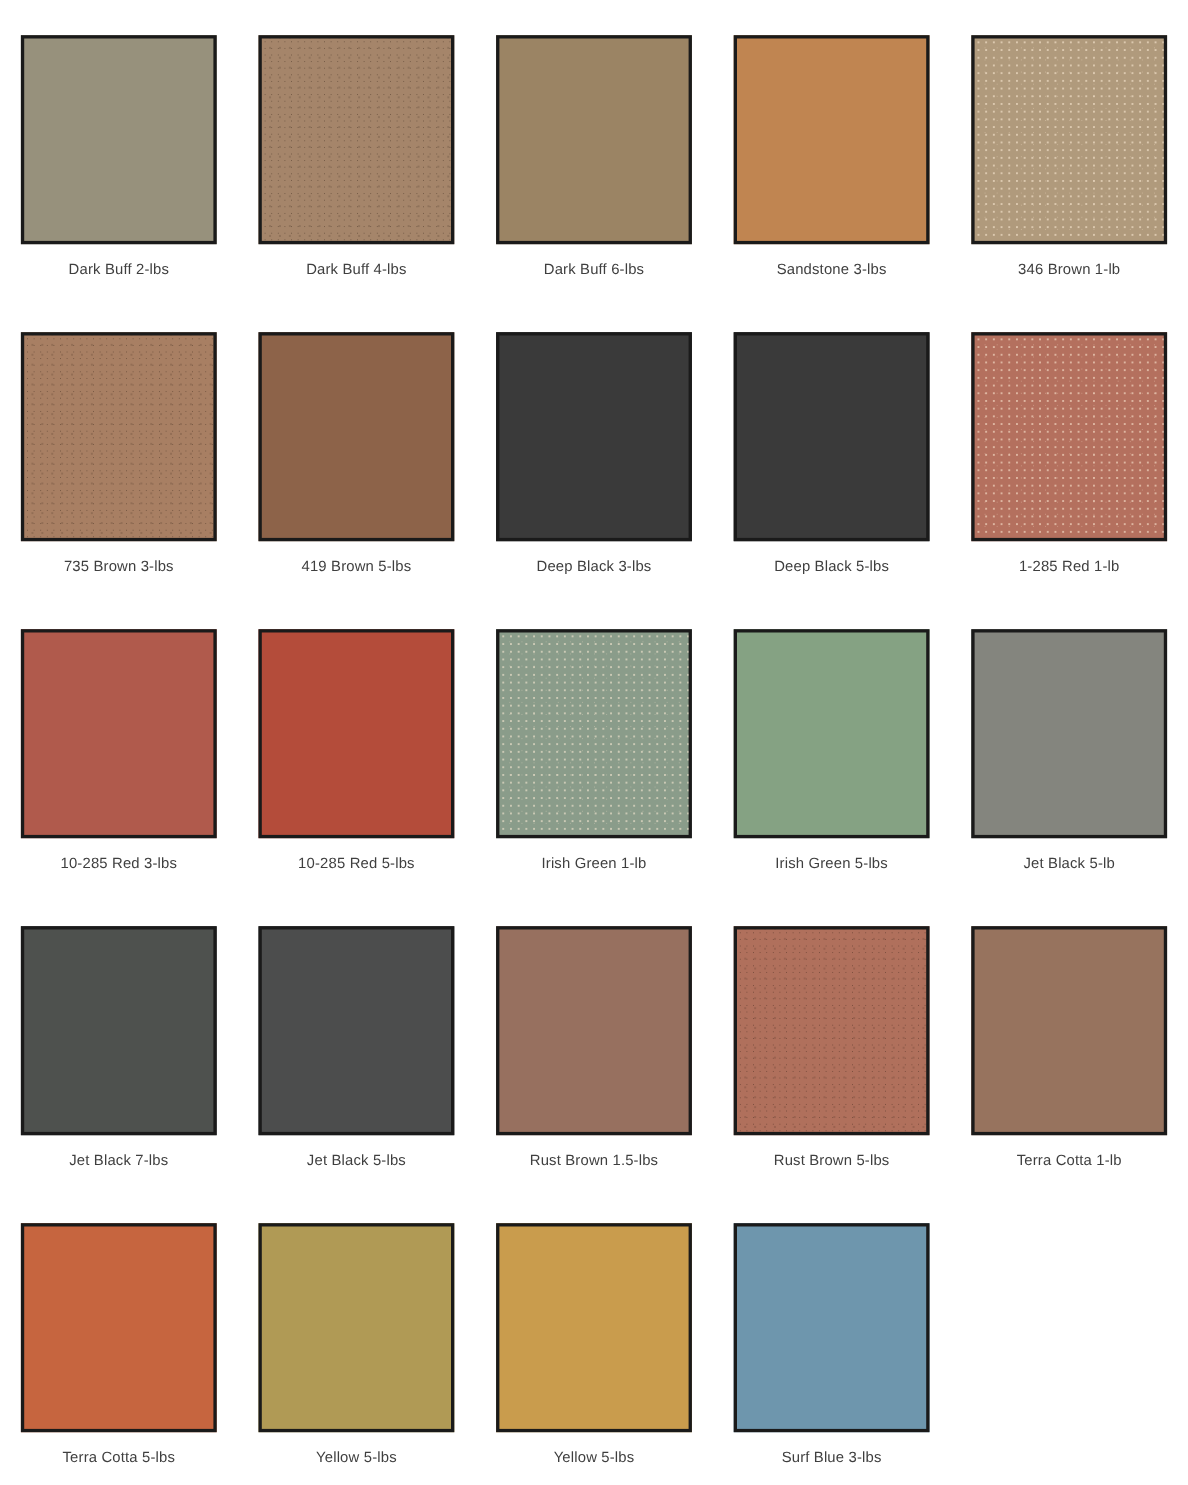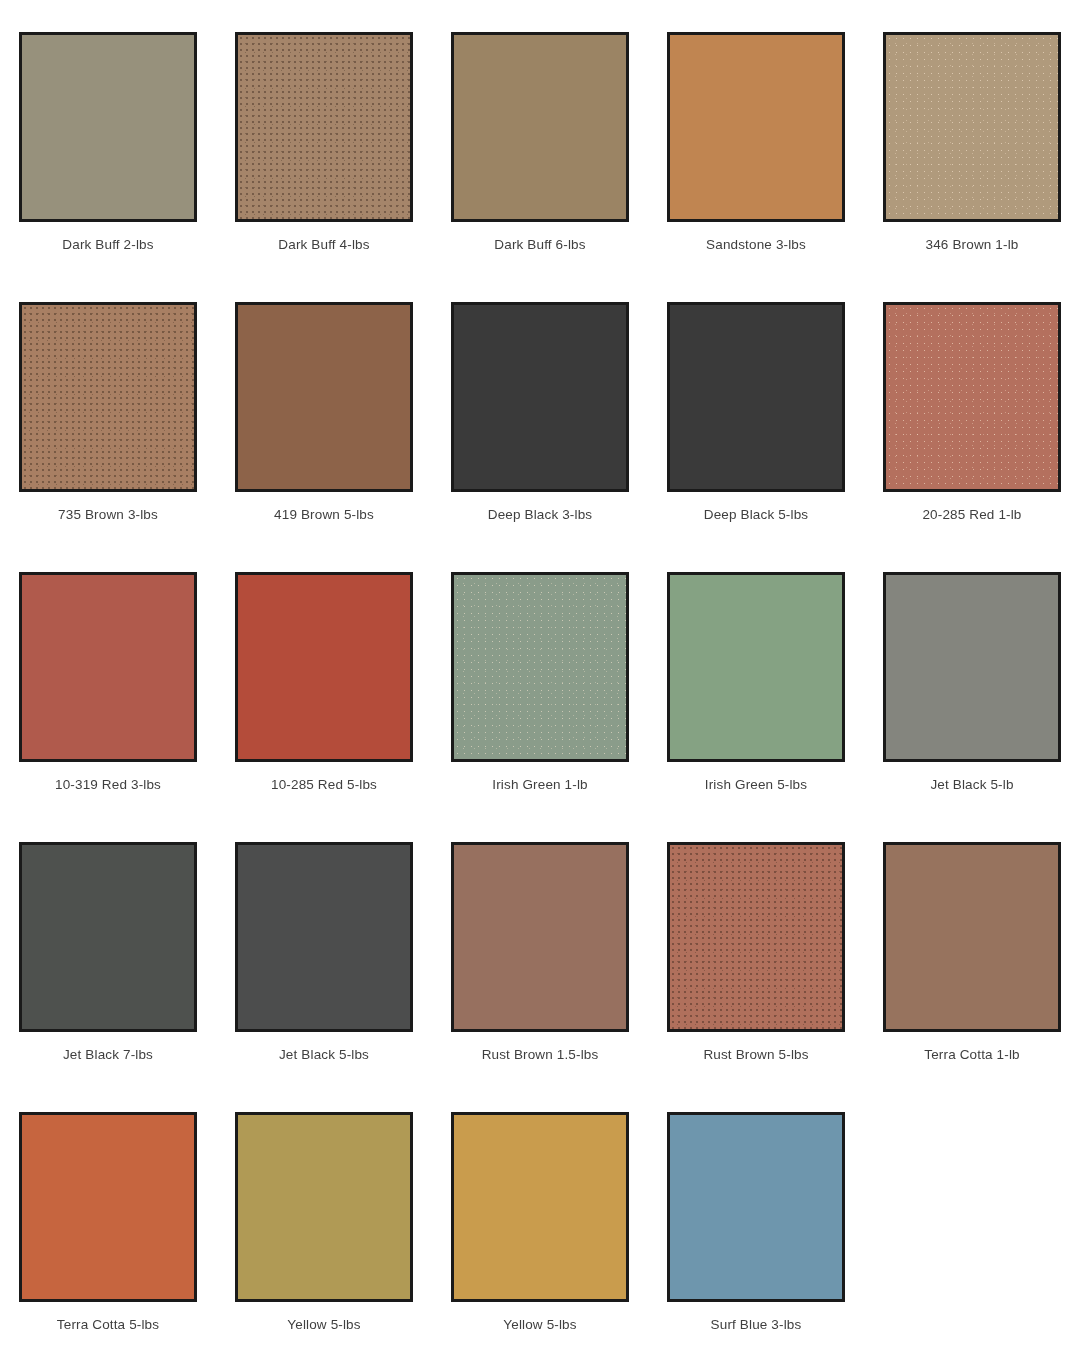--- a/index.html
+++ b/index.html
@@ -136,27 +136,27 @@
     <div class="swatch-cell">
       <div class="swatch-chip-wrap">
         <div class="swatch-chip" style="background-color: rgb(58, 58, 58); border-color: rgb(26, 26, 26);"></div>
       </div>
       <div class="swatch-label">Deep Black 5-lbs</div>
     </div>
     <div class="swatch-cell">
       <div class="swatch-chip-wrap">
         <div class="swatch-chip tex-light" style="background-color: rgb(180, 112, 94); border-color: rgb(26, 26, 26);"></div>
       </div>
-      <div class="swatch-label">20-285 Red 1-lb</div>
+      <div class="swatch-label">1-285 Red 1-lb</div>
     </div>
     <div class="swatch-cell">
       <div class="swatch-chip-wrap">
         <div class="swatch-chip" style="background-color: rgb(176, 90, 76); border-color: rgb(26, 26, 26);"></div>
       </div>
-      <div class="swatch-label">10-319 Red 3-lbs</div>
+      <div class="swatch-label">10-285 Red 3-lbs</div>
     </div>
     <div class="swatch-cell">
       <div class="swatch-chip-wrap">
         <div class="swatch-chip" style="background-color: rgb(180, 76, 58); border-color: rgb(26, 26, 26);"></div>
       </div>
       <div class="swatch-label">10-285 Red 5-lbs</div>
     </div>
     <div class="swatch-cell">
       <div class="swatch-chip-wrap">
         <div class="swatch-chip tex-light" style="background-color: rgb(138, 156, 138); border-color: rgb(26, 26, 26);"></div>

